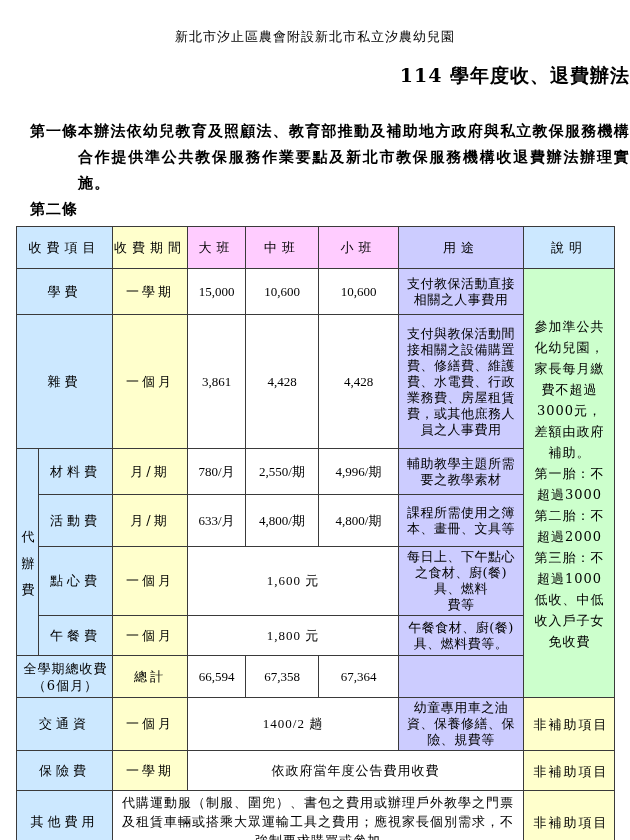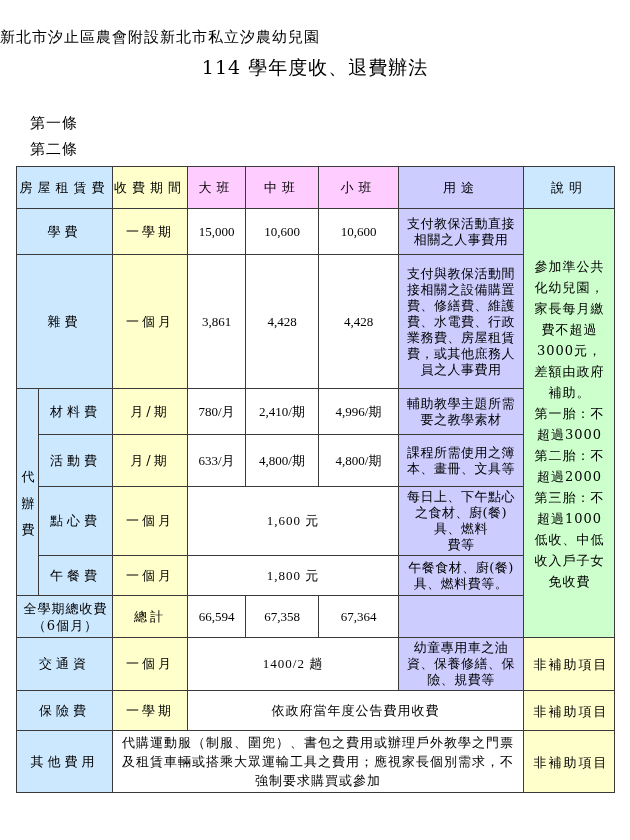--- a/index.html
+++ b/index.html
@@ -7,38 +7,40 @@
   .page {
     width: 630px; height: 840px;
     background: #ffffff;
     position: relative;
     font-family: "DejaVu Serif", "Liberation Serif", serif;
     color: #000000;
     overflow: hidden;
   }
   .doc-title {
     margin-top: 26px;
-    text-align: left;
-    font-size: 15px;
+    text-align: center;
+    font-size: 13px;
     line-height: 22px;
     letter-spacing: 1px;
   }
   .doc-subtitle {
-    margin-top: 8px;
-    text-align: center;
+    margin-top: 16px;
+    text-align: right;
     font-size: 19px;
     line-height: 22px;
     letter-spacing: 1px;
+    font-weight: bold;
   }
   .articles { margin-top: 32px; }
   .article {
     display: flex;
     padding-left: 30px;
     font-size: 15px;
     line-height: 26px;
+    font-weight: bold;
   }
   .art-label { flex: 0 0 48px; letter-spacing: 1px; }
   .art-text  { flex: 1; text-align: justify; letter-spacing: 1.2px; }
 
   table.fee {
     margin-left: 16px;
     margin-top: 4px;
     border-collapse: collapse;
     table-layout: fixed;
     width: 598px;
@@ -126,41 +128,42 @@
 <body>
 
 <div class="page">
 
   <div class="doc-title">新北市汐止區農會附設新北市私立汐農幼兒園</div>
   <div class="doc-subtitle">114 學年度收、退費辦法</div>
 
   <div class="articles">
     <div class="article">
       <span class="art-label">第一條</span>
+      <span class="art-text">本辦法依幼兒教育及照顧法、教育部推動及補助地方政府與私立教保服務機構合作提供準公共教保服務作業要點及新北市教保服務機構收退費辦法辦理實施。</span>
     </div>
     <div class="article">
       <span class="art-label">第二條</span>
     </div>
   </div>
 
   <table class="fee">
     <colgroup>
       <col style="width:22px">
         <col style="width:74px">
         <col style="width:75px">
       <col style="width:58px">
         <col style="width:73px">
         <col style="width:80px">
       <col style="width:125px">
         <col style="width:91px">
     </colgroup>
 
     <tbody>
         <tr class="rh-head">
-      <td colspan="2" class="c-item hd">房屋租賃費</td>
+      <td colspan="2" class="c-item hd">收費項目</td>
       <td class="c-period hd">收費期間</td>
       <td class="c-class hd">大班</td>
       <td class="c-class hd">中班</td>
       <td class="c-class hd">小班</td>
       <td class="c-purpose hd">用途</td>
       <td class="c-item hd">說明</td>
     </tr>
 
     <tr class="rh-tuition">
       <td colspan="2" class="c-item item-name">學費</td>
@@ -185,21 +188,21 @@
       <td class="c-purpose purpose-txt">支付與教保活動間接相關之設備購置費、修繕費、維護費、水電費、行政業務費、房屋租賃費，或其他庶務人員之人事費用</td>
     </tr>
 
     <tr class="rh-materials">
       <td rowspan="4" class="c-item">
         <div class="vertical-label">代辦費</div>
       </td>
       <td class="c-item item-name">材料費</td>
       <td class="c-period period-txt">月/期</td>
       <td class="c-white num">780/月</td>
-      <td class="c-white num">2,410/期</td>
+      <td class="c-white num">2,550/期</td>
       <td class="c-white num">4,996/期</td>
       <td class="c-purpose purpose-txt">輔助教學主題所需要之教學素材</td>
     </tr>
 
     <tr class="rh-activity">
       <td class="c-item item-name">活動費</td>
       <td class="c-period period-txt">月/期</td>
       <td class="c-white num">633/月</td>
       <td class="c-white num">4,800/期</td>
       <td class="c-white num">4,800/期</td>

